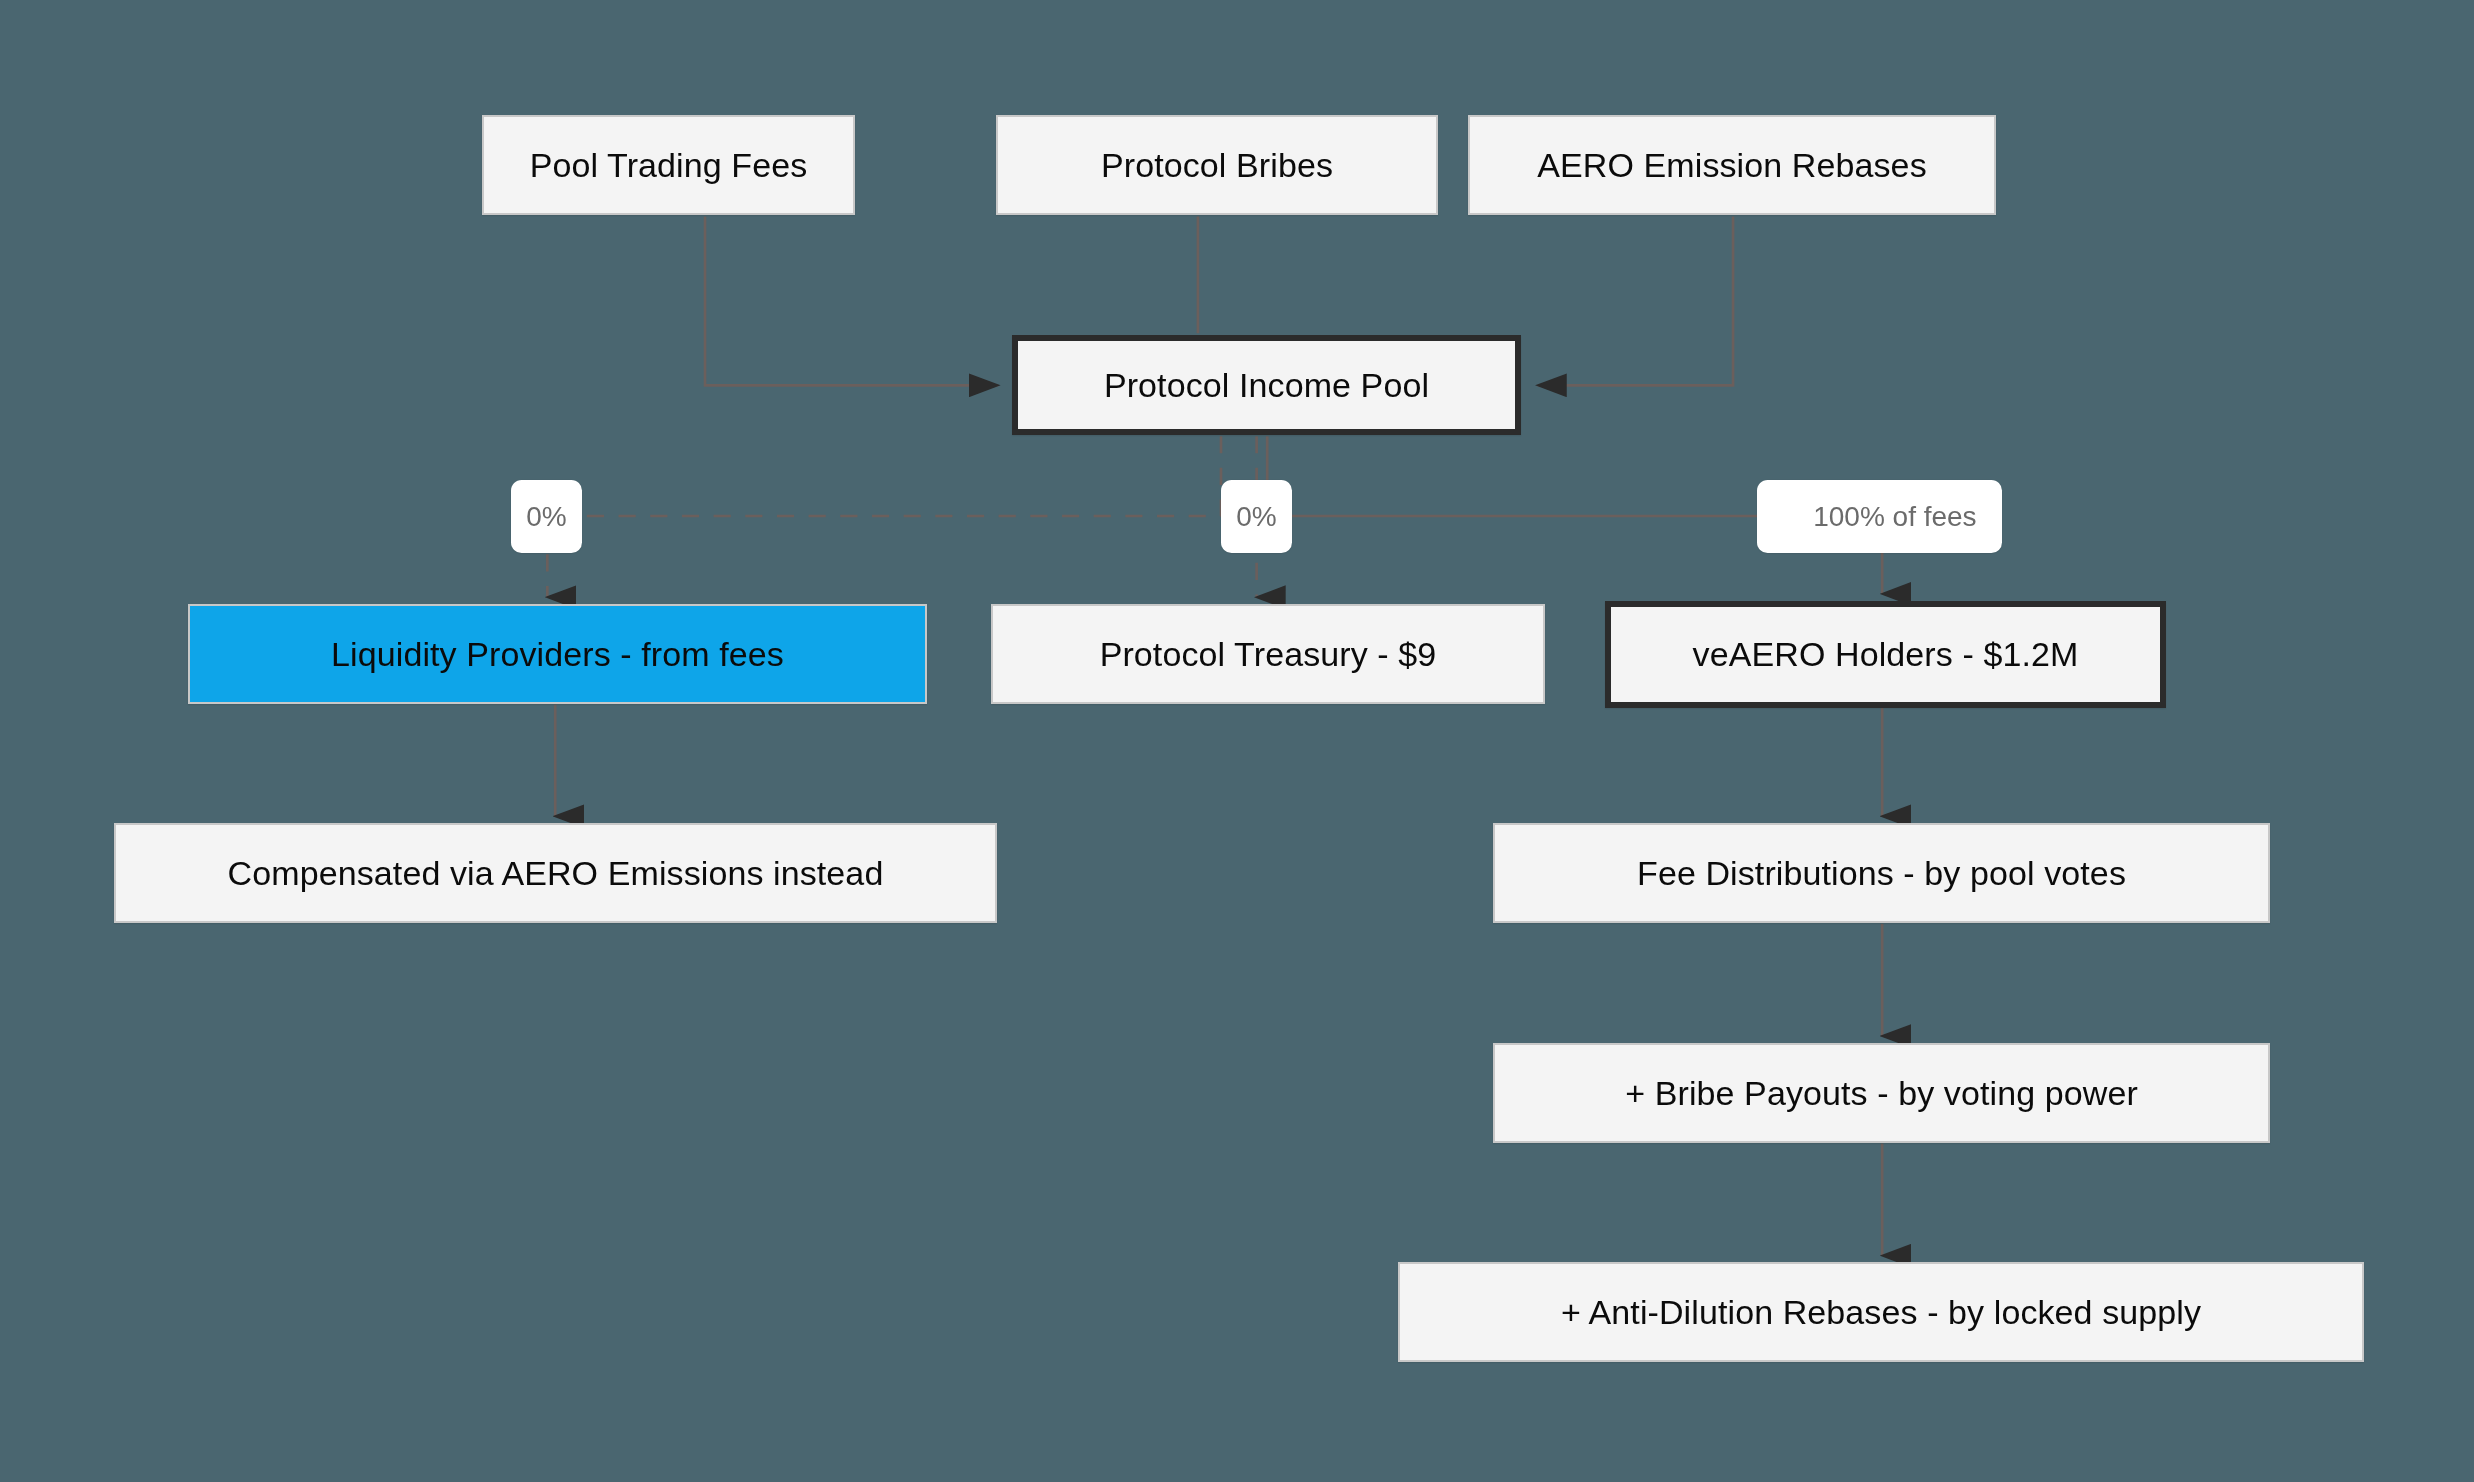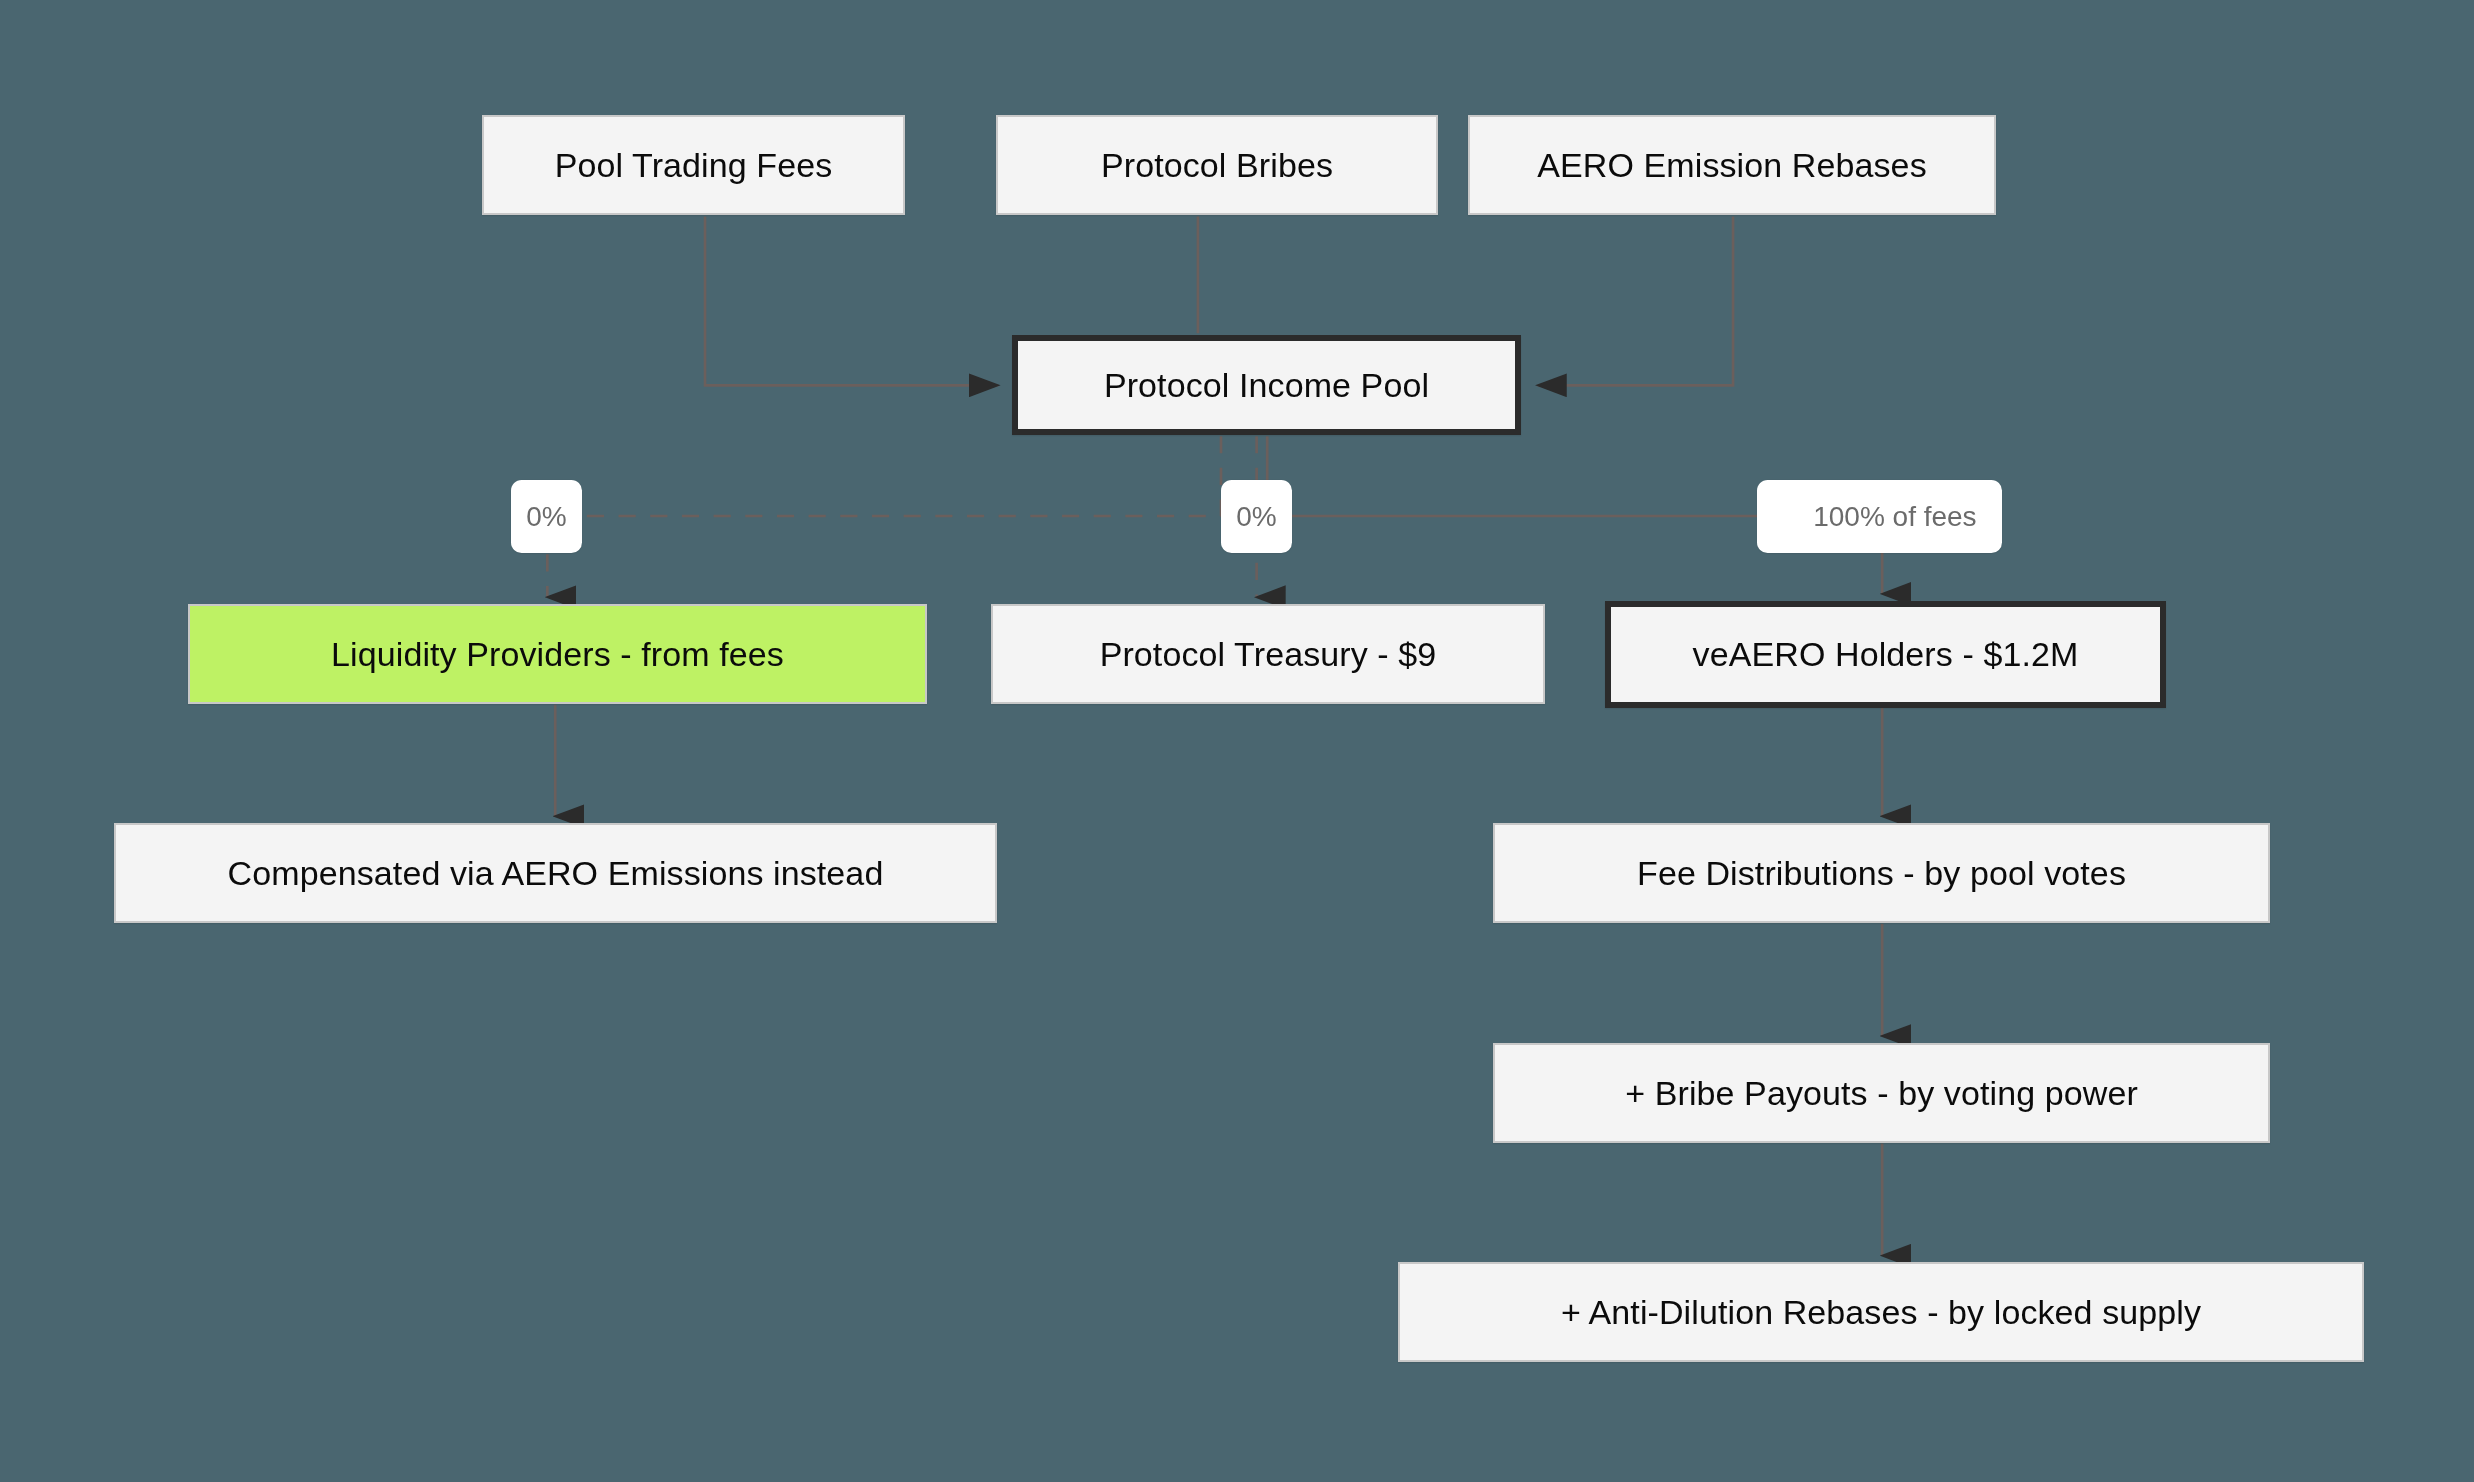--- a/index.html
+++ b/index.html
@@ -91,25 +91,25 @@
 
     <path d="M841,1068 L841,1237" fill="none" stroke="#6b5f5c" stroke-width="4" marker-end="url(#arrow-down)"></path>
 
     <path d="M2852,1073 L2852,1237" fill="none" stroke="#6b5f5c" stroke-width="4" marker-end="url(#arrow-down)"></path>
 
     <path d="M2852,1400 L2852,1570" fill="none" stroke="#6b5f5c" stroke-width="4" marker-end="url(#arrow-down)"></path>
 
     <path d="M2852,1733 L2852,1903" fill="none" stroke="#6b5f5c" stroke-width="4" marker-end="url(#arrow-down)"></path>
   </svg>
 
-  <div class="node" style="left: 482px; top: 115px; width: 423px; height: 100px; background: rgb(244, 244, 244); border-color: rgb(200, 200, 200);">Pool Trading Fees</div>
+  <div class="node" style="left: 482px; top: 115px; width: 373px; height: 100px; background: rgb(244, 244, 244); border-color: rgb(200, 200, 200);">Pool Trading Fees</div>
   <div class="node" style="left: 996px; top: 115px; width: 442px; height: 100px; background: rgb(244, 244, 244); border-color: rgb(200, 200, 200);">Protocol Bribes</div>
   <div class="node" style="left: 1468px; top: 115px; width: 528px; height: 100px; background: rgb(244, 244, 244); border-color: rgb(200, 200, 200);">AERO Emission Rebases</div>
   <div class="node emphasis" style="left: 1012px; top: 335px; width: 509px; height: 100px; background: rgb(244, 244, 244); border-color: rgb(43, 43, 43);">Protocol Income Pool</div>
-  <div class="node" style="left: 188px; top: 604px; width: 739px; height: 100px; background: #bef264; border-color: rgb(200, 200, 200);">Liquidity Providers - from fees</div>
+  <div class="node" style="left: 188px; top: 604px; width: 739px; height: 100px; background: #0ea5e9; border-color: rgb(200, 200, 200);">Liquidity Providers - from fees</div>
   <div class="node" style="left: 991px; top: 604px; width: 554px; height: 100px; background: rgb(244, 244, 244); border-color: rgb(200, 200, 200);">Protocol Treasury - $9</div>
   <div class="node emphasis" style="left: 1605px; top: 601px; width: 561px; height: 107px; background: rgb(244, 244, 244); border-color: rgb(43, 43, 43);">veAERO Holders - $1.2M</div>
   <div class="node" style="left: 114px; top: 823px; width: 883px; height: 100px; background: rgb(244, 244, 244); border-color: rgb(200, 200, 200);">Compensated via AERO Emissions instead</div>
   <div class="node" style="left: 1493px; top: 823px; width: 777px; height: 100px; background: rgb(244, 244, 244); border-color: rgb(200, 200, 200);">Fee Distributions - by pool votes</div>
   <div class="node" style="left: 1493px; top: 1043px; width: 777px; height: 100px; background: rgb(244, 244, 244); border-color: rgb(200, 200, 200);">+ Bribe Payouts - by voting power</div>
   <div class="node" style="left: 1398px; top: 1262px; width: 966px; height: 100px; background: rgb(244, 244, 244); border-color: rgb(200, 200, 200);">+ Anti-Dilution Rebases - by locked supply</div>
 
   <div class="edge-label" style="left: 511px; top: 480px; width: 71px; height: 73px; color: rgb(107, 107, 107);">0%</div>
   <div class="edge-label" style="left: 1221px; top: 480px; width: 71px; height: 73px; color: rgb(107, 107, 107);">0%</div>
   <div class="edge-label" style="left: 1757px; top: 480px; width: 245px; height: 73px; color: rgb(107, 107, 107); padding-left: 44px;">100% of fees</div>

